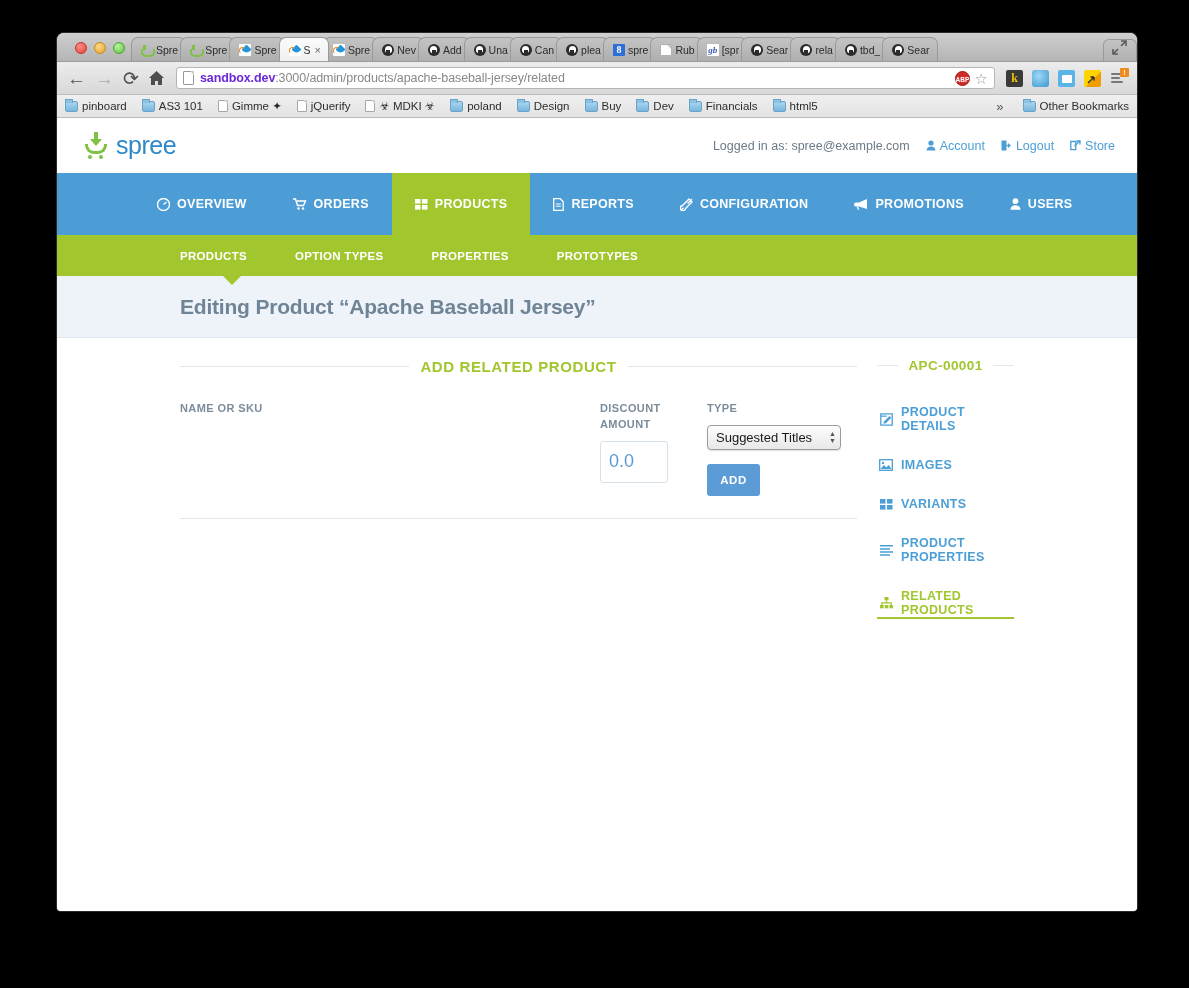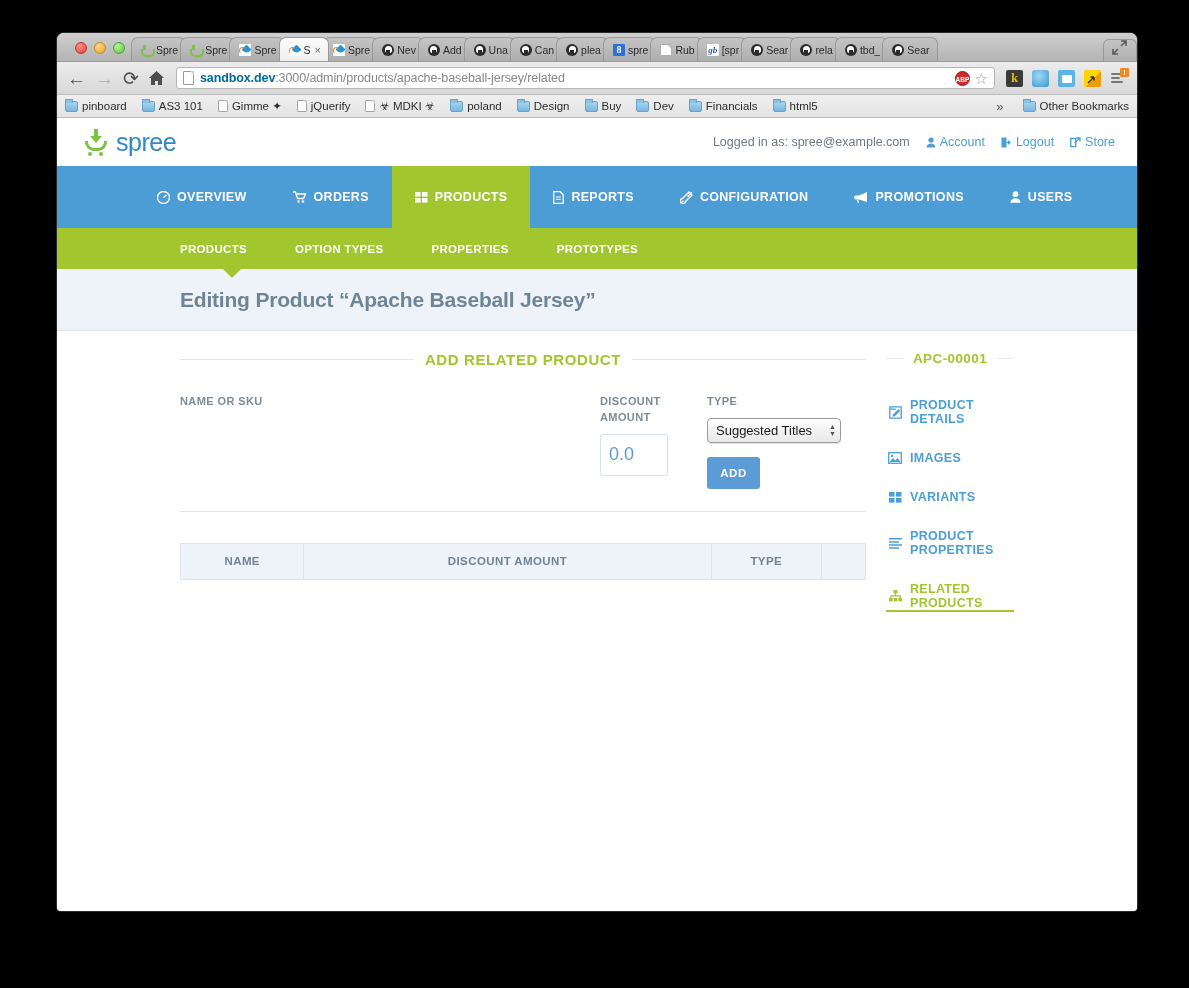--- a/index.html
+++ b/index.html
@@ -155,21 +155,21 @@
   }
   #url-doc-icon {
     width: 11px; height: 14px; background: #fff;
     border: 1px solid #999; border-radius: 1px; position: relative; flex: 0 0 11px;
   }
   #url-doc-icon:after {
     content: ""; position: absolute; right: -1px; top: -1px;
     border-left: 4px solid transparent; border-top: 4px solid #ccc;
   }
   #url-text { flex: 1; font-size: 12.5px; color: #888; letter-spacing: -0.1px; }
-  #url-text b { color: #0369a1; font-weight: bold; }
+  #url-text b { color: #6d28d9; font-weight: bold; }
   .url-right { display: flex; align-items: center; gap: 5px; padding-right: 2px; }
   #abp-icon {
     width: 15px; height: 15px; border-radius: 50%;
     background: #cf2b28; color: #fff; font-size: 6.5px; font-weight: bold;
     text-align: center; line-height: 15px; border: 1.5px solid #9c1b19;
   }
   #bookmark-star { font-size: 15px; color: #9a9a9a; line-height: 1; }
   .ext-icon { width: 17px; height: 17px; border-radius: 2px; flex: 0 0 17px; position: relative; }
   #ext-kippt { background: #3a3a3a; color: #f2c200; font-weight: bold; font-size: 12px;
                text-align: center; line-height: 17px; font-family: "Liberation Serif", serif; }
@@ -214,21 +214,21 @@
     content: ""; position: absolute; right: -1px; top: -1px;
     border-left: 4px solid transparent; border-top: 4px solid #ccc;
   }
   #bm-overflow { margin-left: auto; color: #555; font-size: 13px; padding-right: 6px; }
   #bm-other { display: flex; align-items: center; gap: 4px; }
 
   
   #page { background: #fff; height: 793px; overflow: hidden; }
 
   #spree-header {
-    height: 48px;
+    height: 55px;
     display: flex; align-items: center;
     padding: 0 22px 0 26px;
     background: #fff;
   }
   #spree-logo { display: flex; align-items: center; gap: 7px; }
   #cart-logo { width: 26px; height: 27px; position: relative; }
   #cart-logo .arrow-stem { position: absolute; left: 11px; top: 0px; width: 4px; height: 9px; background: #7ec143; }
   #cart-logo .arrow-head {
     position: absolute; left: 7px; top: 7px;
     border-left: 6px solid transparent; border-right: 6px solid transparent;
@@ -715,31 +715,20 @@
                   <span>▲</span>
                   <span>▼</span>
                 </span>
             </div>
             <button id="add-button">ADD</button>
           </div>
         </div>
 
         <div id="form-divider"></div>
 
-        <table id="related-table">
-          <thead>
-            <tr id="table-head-row">
-                <th>NAME</th>
-                <th>DISCOUNT AMOUNT</th>
-                <th>TYPE</th>
-                <th class="actions-col"></th>
-              </tr>
-          </thead>
-          <tbody id="table-body"></tbody>
-        </table>
       </div>
 
       <div id="content-side">
         <div id="sku-title">
           <span class="rule"></span>
           <span>APC-00001</span>
           <span class="rule"></span>
         </div>
         <div id="sidebar-items">
             <div class="side-item">

